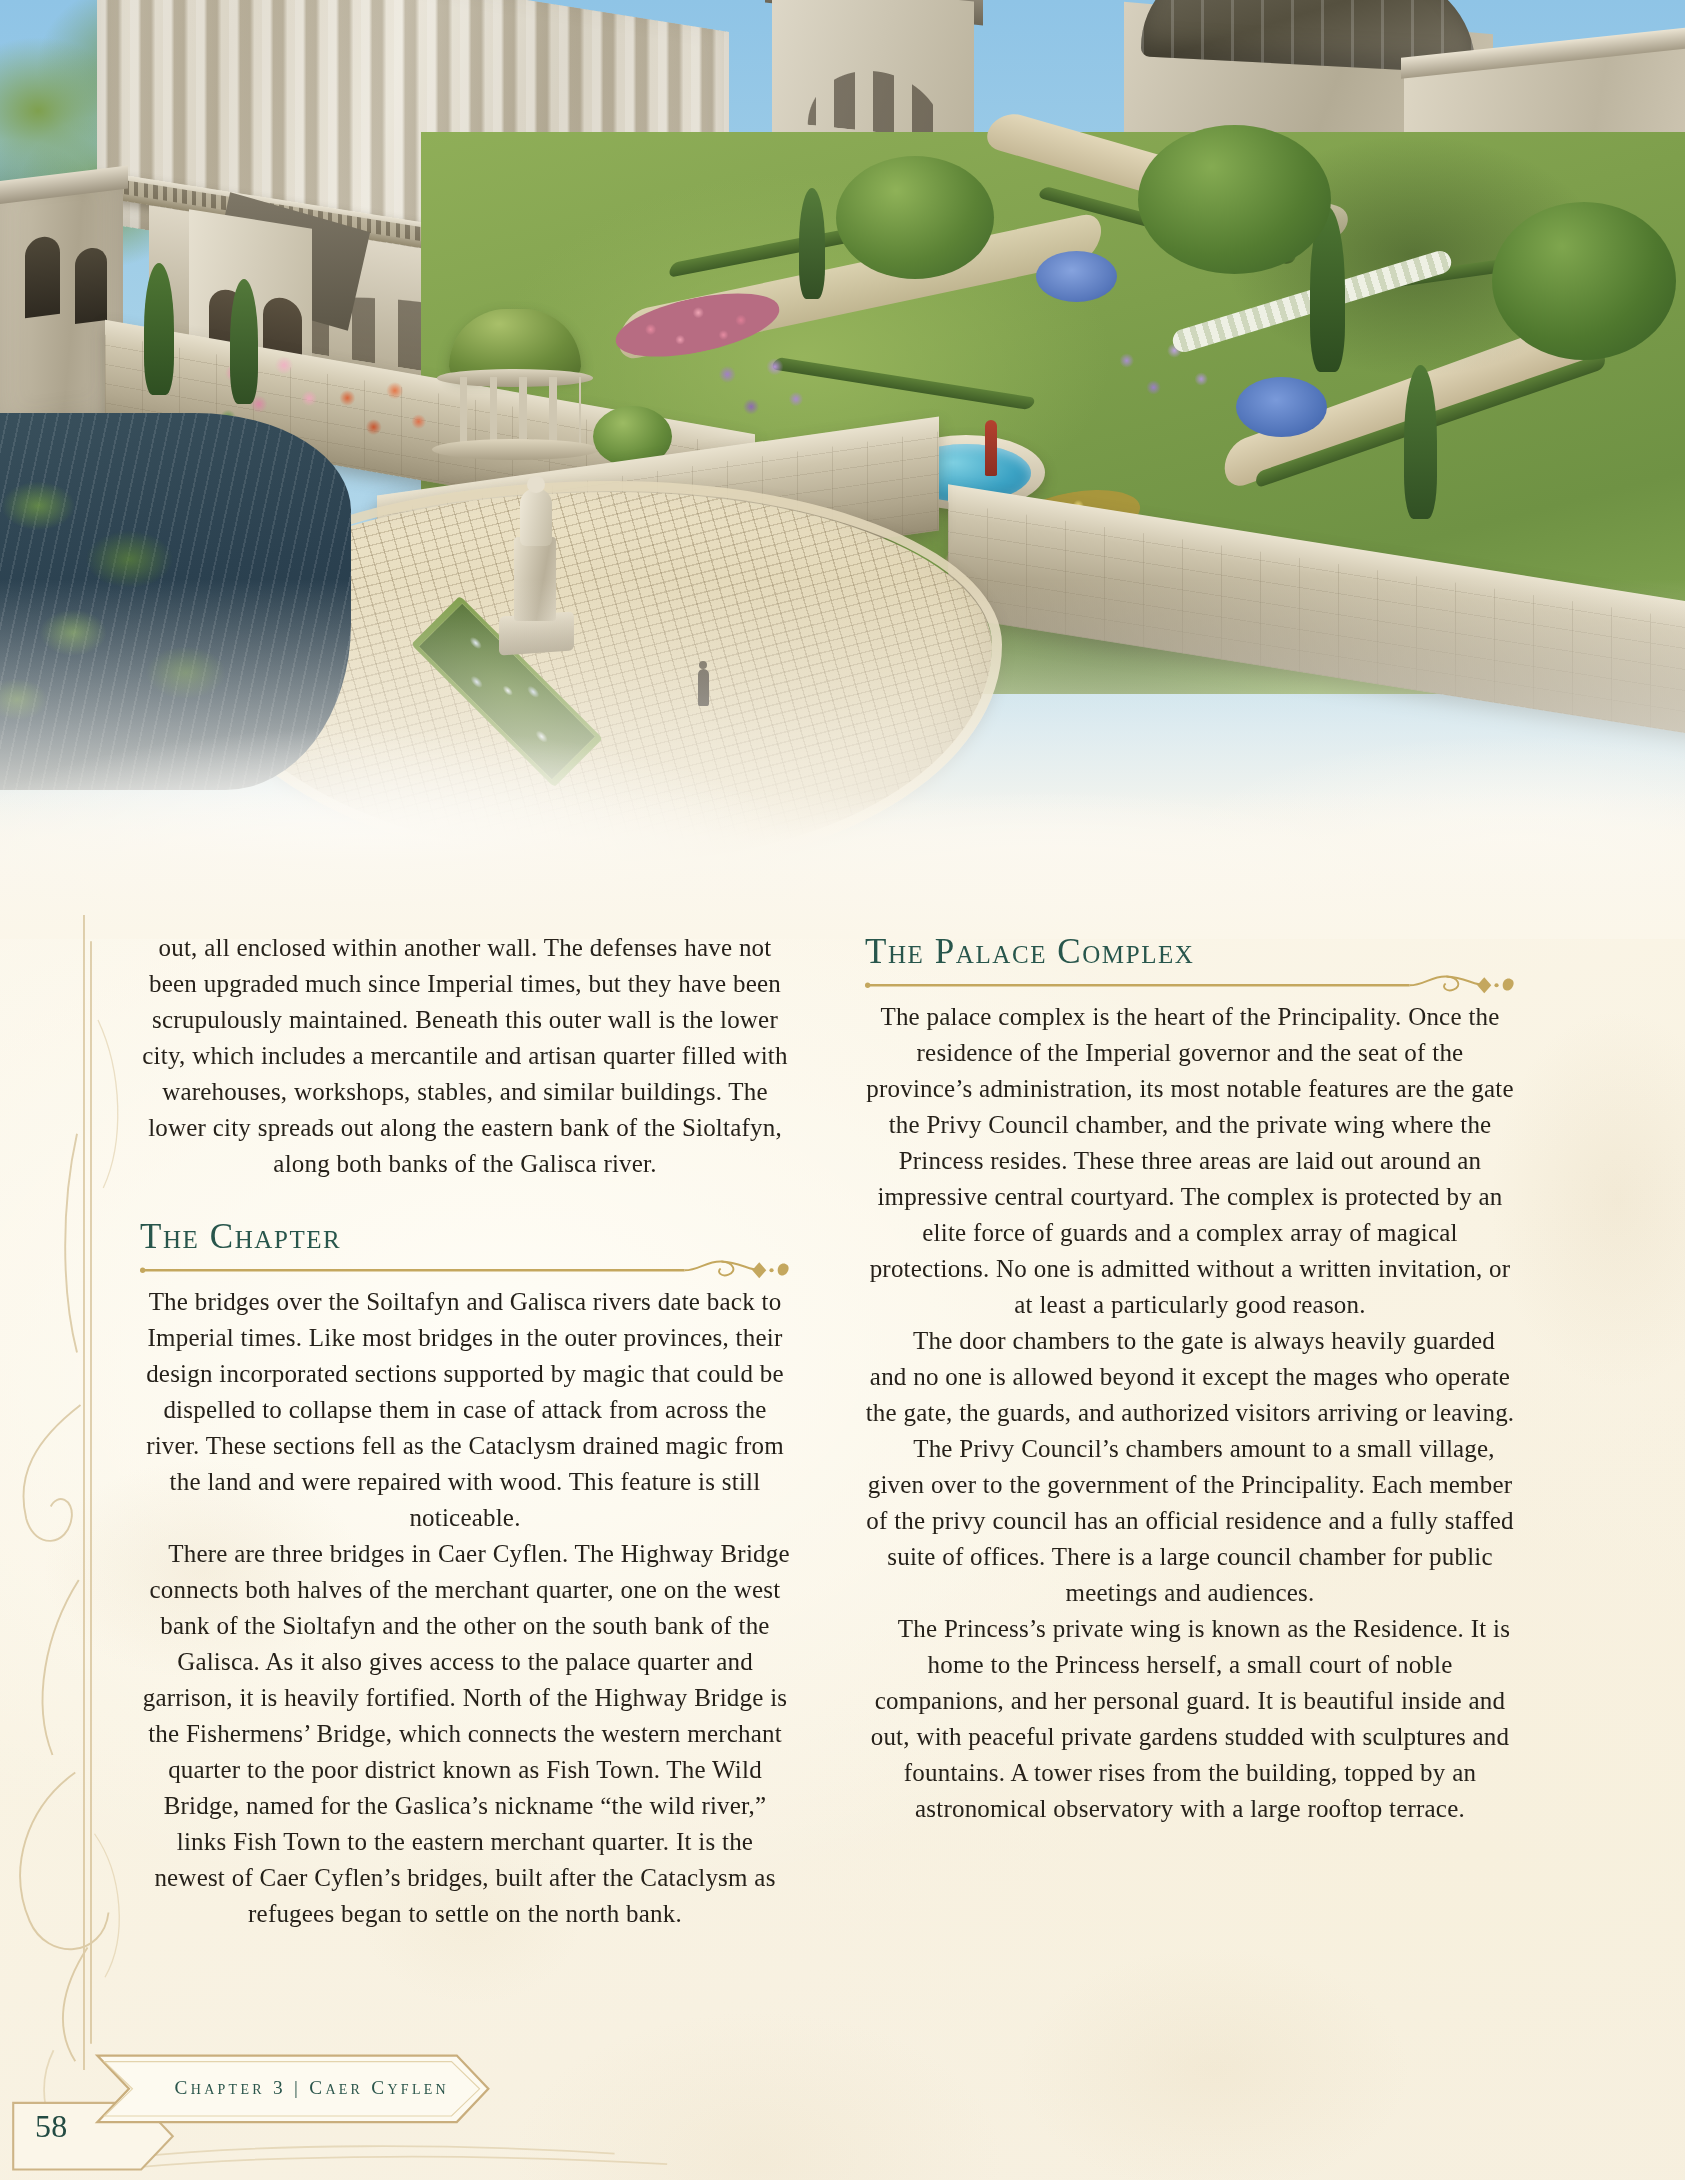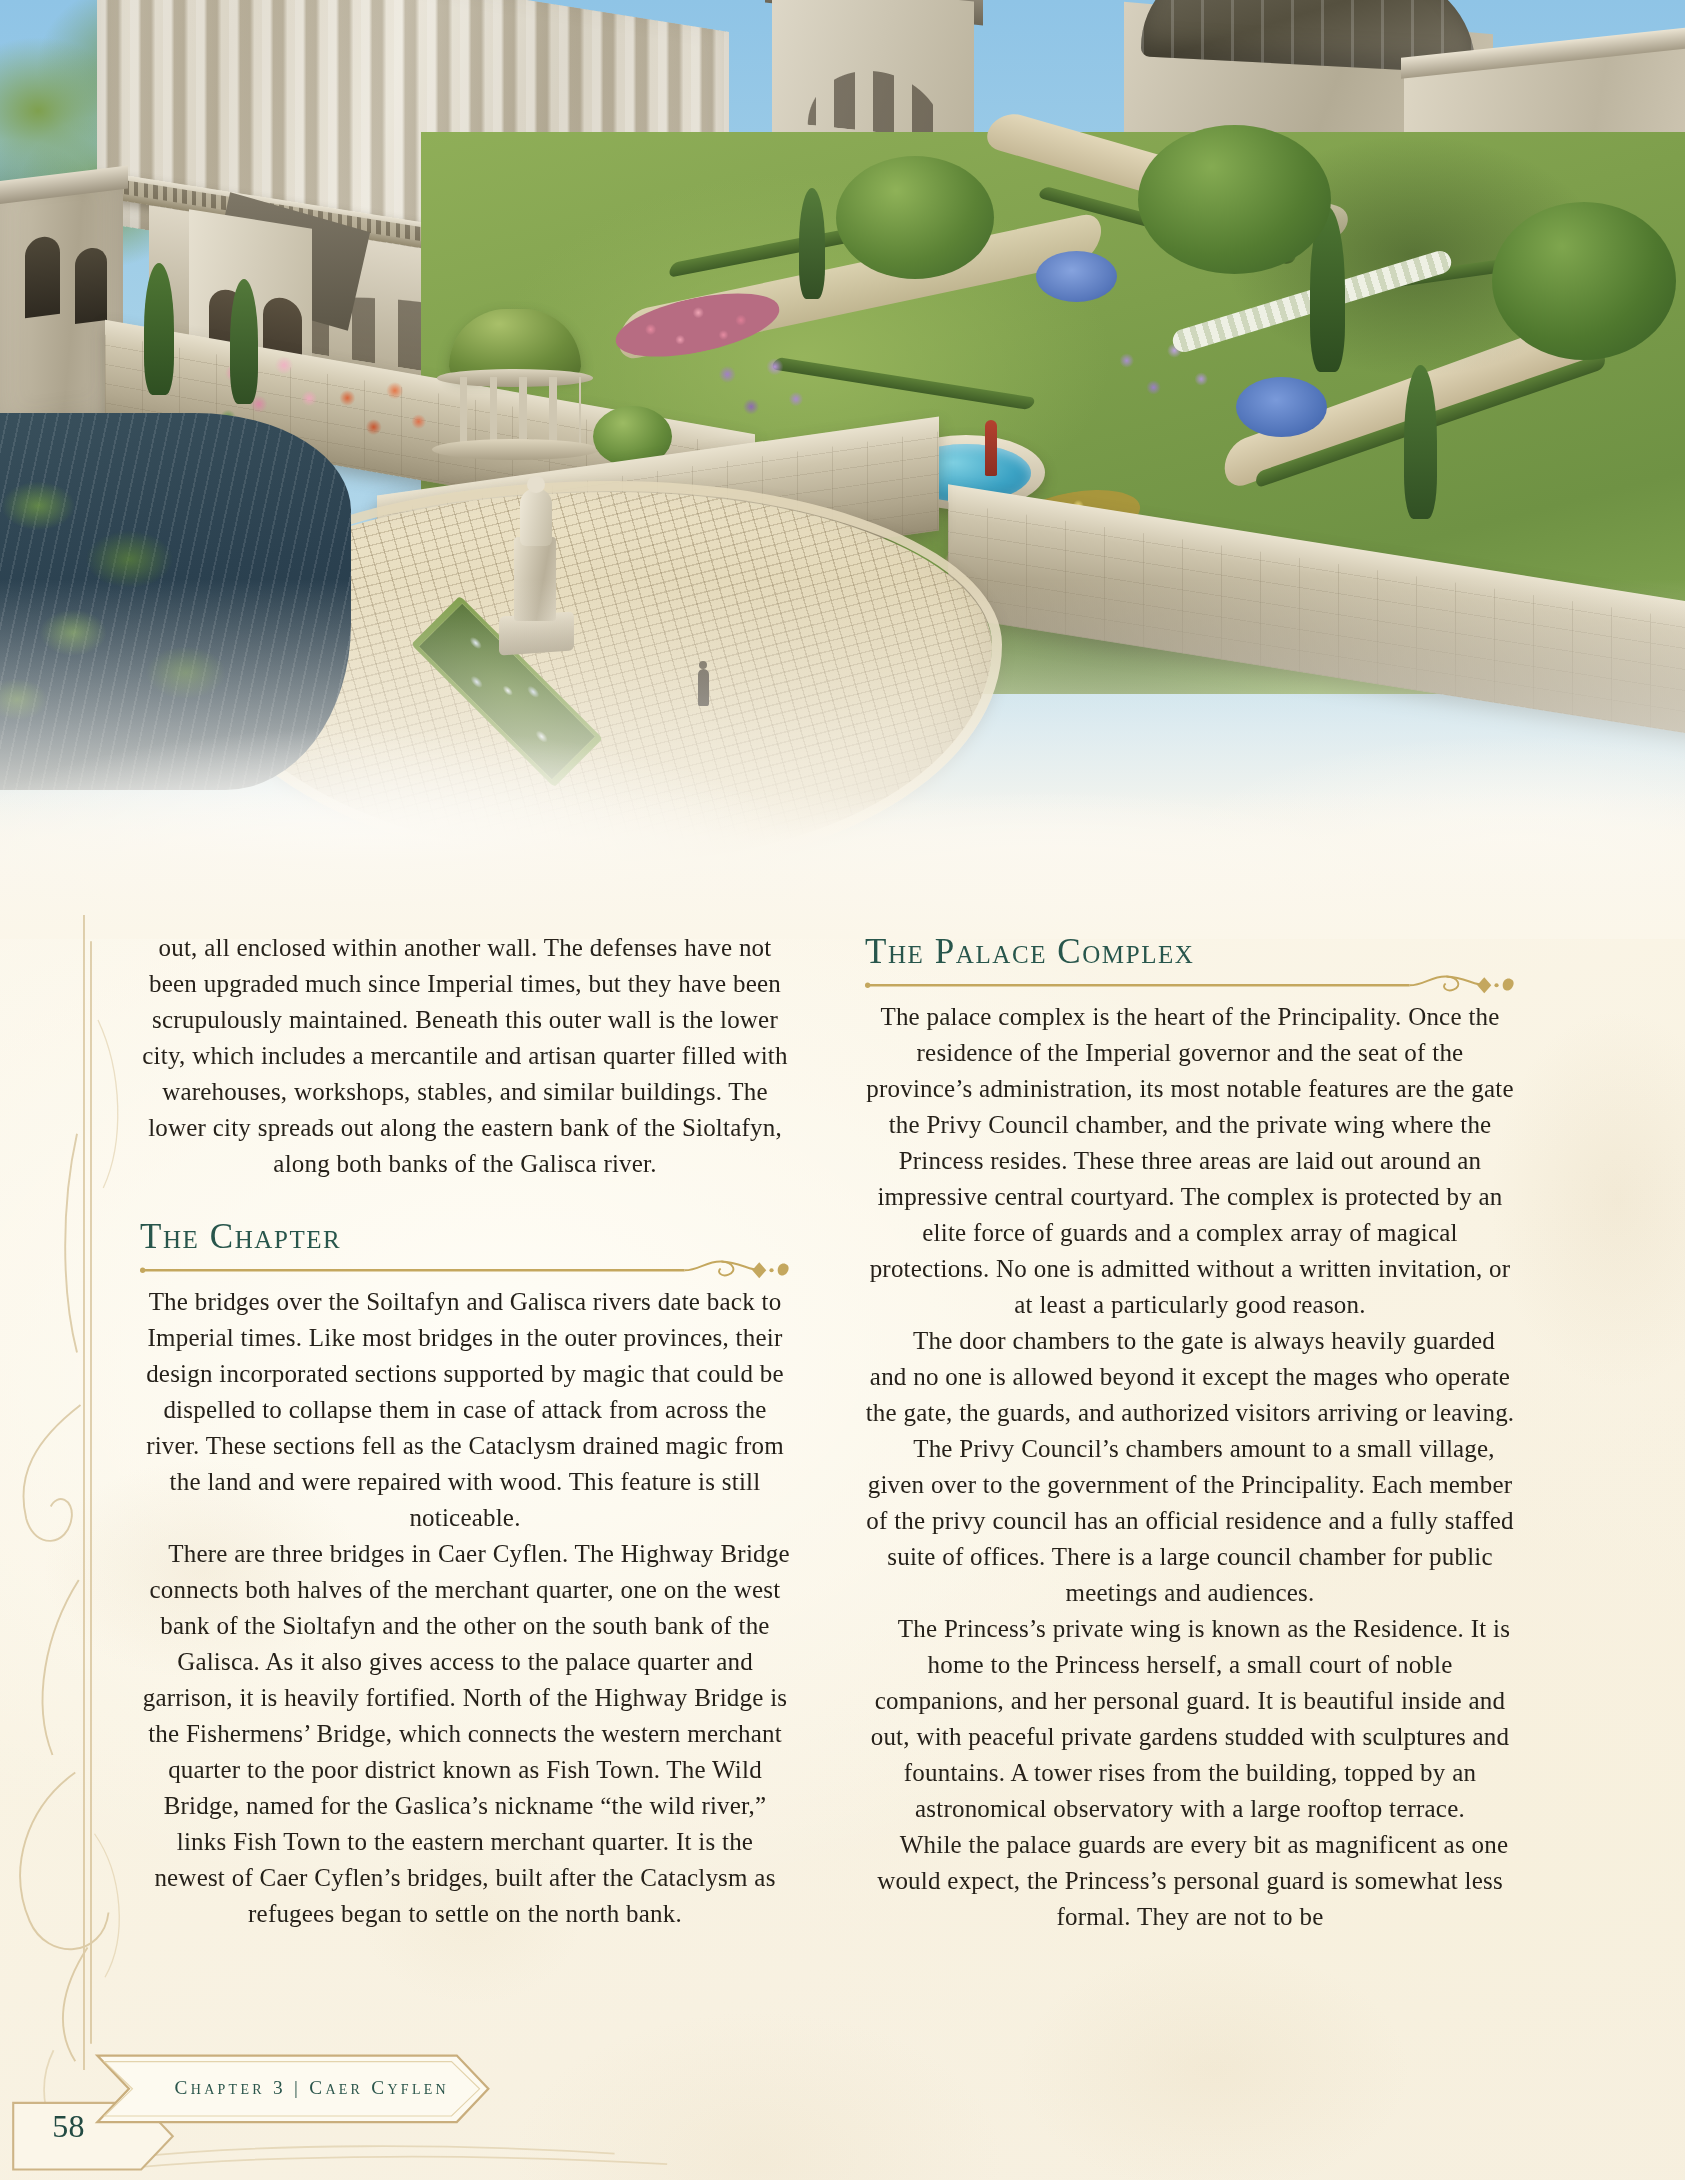--- a/index.html
+++ b/index.html
@@ -542,21 +542,21 @@
     font-size:19.3px;
     color:#2a554b;
     font-variant:small-caps;
     letter-spacing:.17em;
     white-space:nowrap;
   }
   .foot-page {
     position:absolute;
     left:35px; top:63px;
     width:67px;
-    text-align:center;
+    text-align:left;
     font-size:32px;
     color:#234b43;
     letter-spacing:.01em;
   }
 </style>
 </head>
 <body>
 
 <div id="page">
 
@@ -767,21 +767,20 @@
             <path d="M726 15 C 726 8, 733 5, 737 9 C 741 13, 736 22, 730 21 C 727 20, 726 18, 726 15 z" fill="#c4a75e"></path>
           </svg>
         </div>
       </div>
 
       <div class="body-text">
         <p>The palace complex is the heart of the Principality. Once the residence of the Imperial governor and the seat of the province’s administration, its most notable features are the gate the Privy Council chamber, and the private wing where the Princess resides. These three areas are laid out around an impressive central courtyard. The complex is protected by an elite force of guards and a complex array of magical protections. No one is admitted without a written invitation, or at least a particularly good reason.</p>
         <p class="ind">The door chambers to the gate is always heavily guarded and no one is allowed beyond it except the mages who operate the gate, the guards, and authorized visitors arriving or leaving.</p>
         <p class="ind">The Privy Council’s chambers amount to a small village, given over to the government of the Principality. Each member of the privy council has an official residence and a fully staffed suite of offices. There is a large council chamber for public meetings and audiences.</p>
         <p class="ind">The Princess’s private wing is known as the Residence. It is home to the Princess herself, a small court of noble companions, and her personal guard. It is beautiful inside and out, with peaceful private gardens studded with sculptures and fountains. A tower rises from the building, topped by an astronomical observatory with a large rooftop terrace.</p>
-        <p class="ind">While the palace guards are every bit as magnificent as one would expect, the Princess’s personal guard is somewhat less formal. They are not to be</p>
       </div>
     </div>
   </div>
 
   <div id="footer">
     <svg width="1685" height="135" viewBox="0 0 1920 154" fill="none">
 
       <g stroke="#d9c69d" stroke-width="2" fill="none" opacity="0.55">
         <path d="M150 128 C 300 112, 520 112, 700 124"></path>
         <path d="M150 140 C 320 124, 560 124, 760 136"></path>

